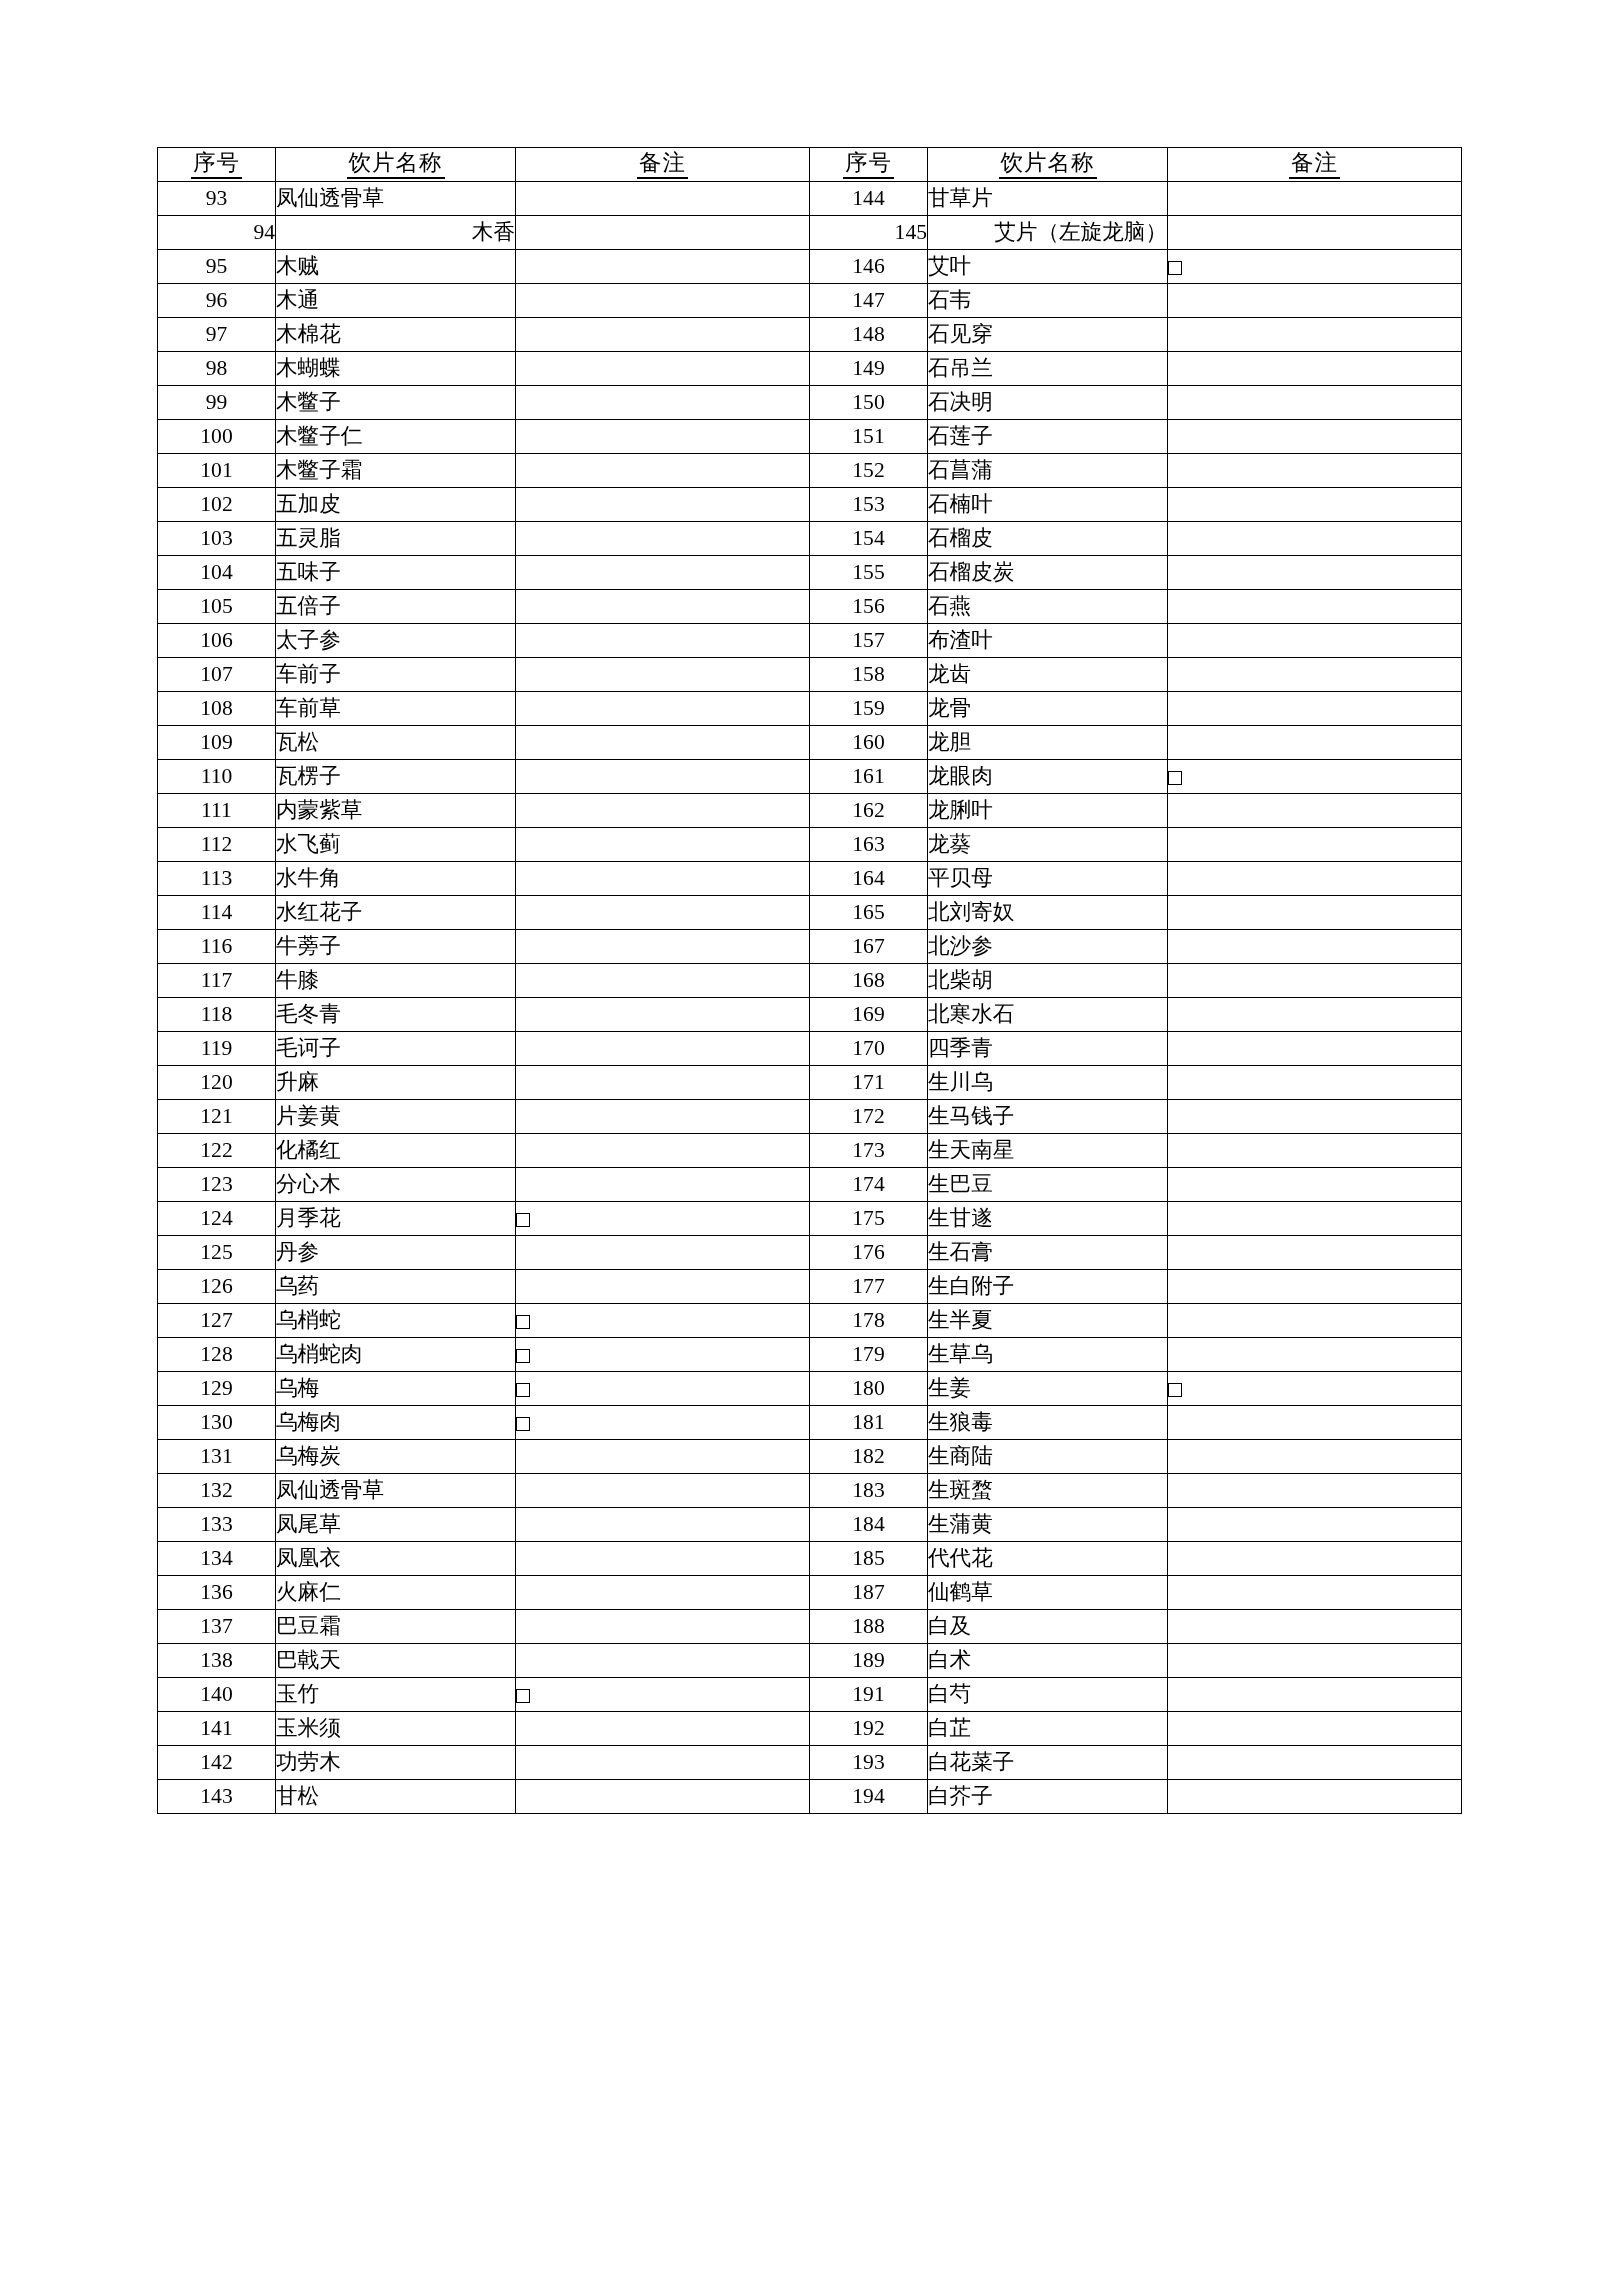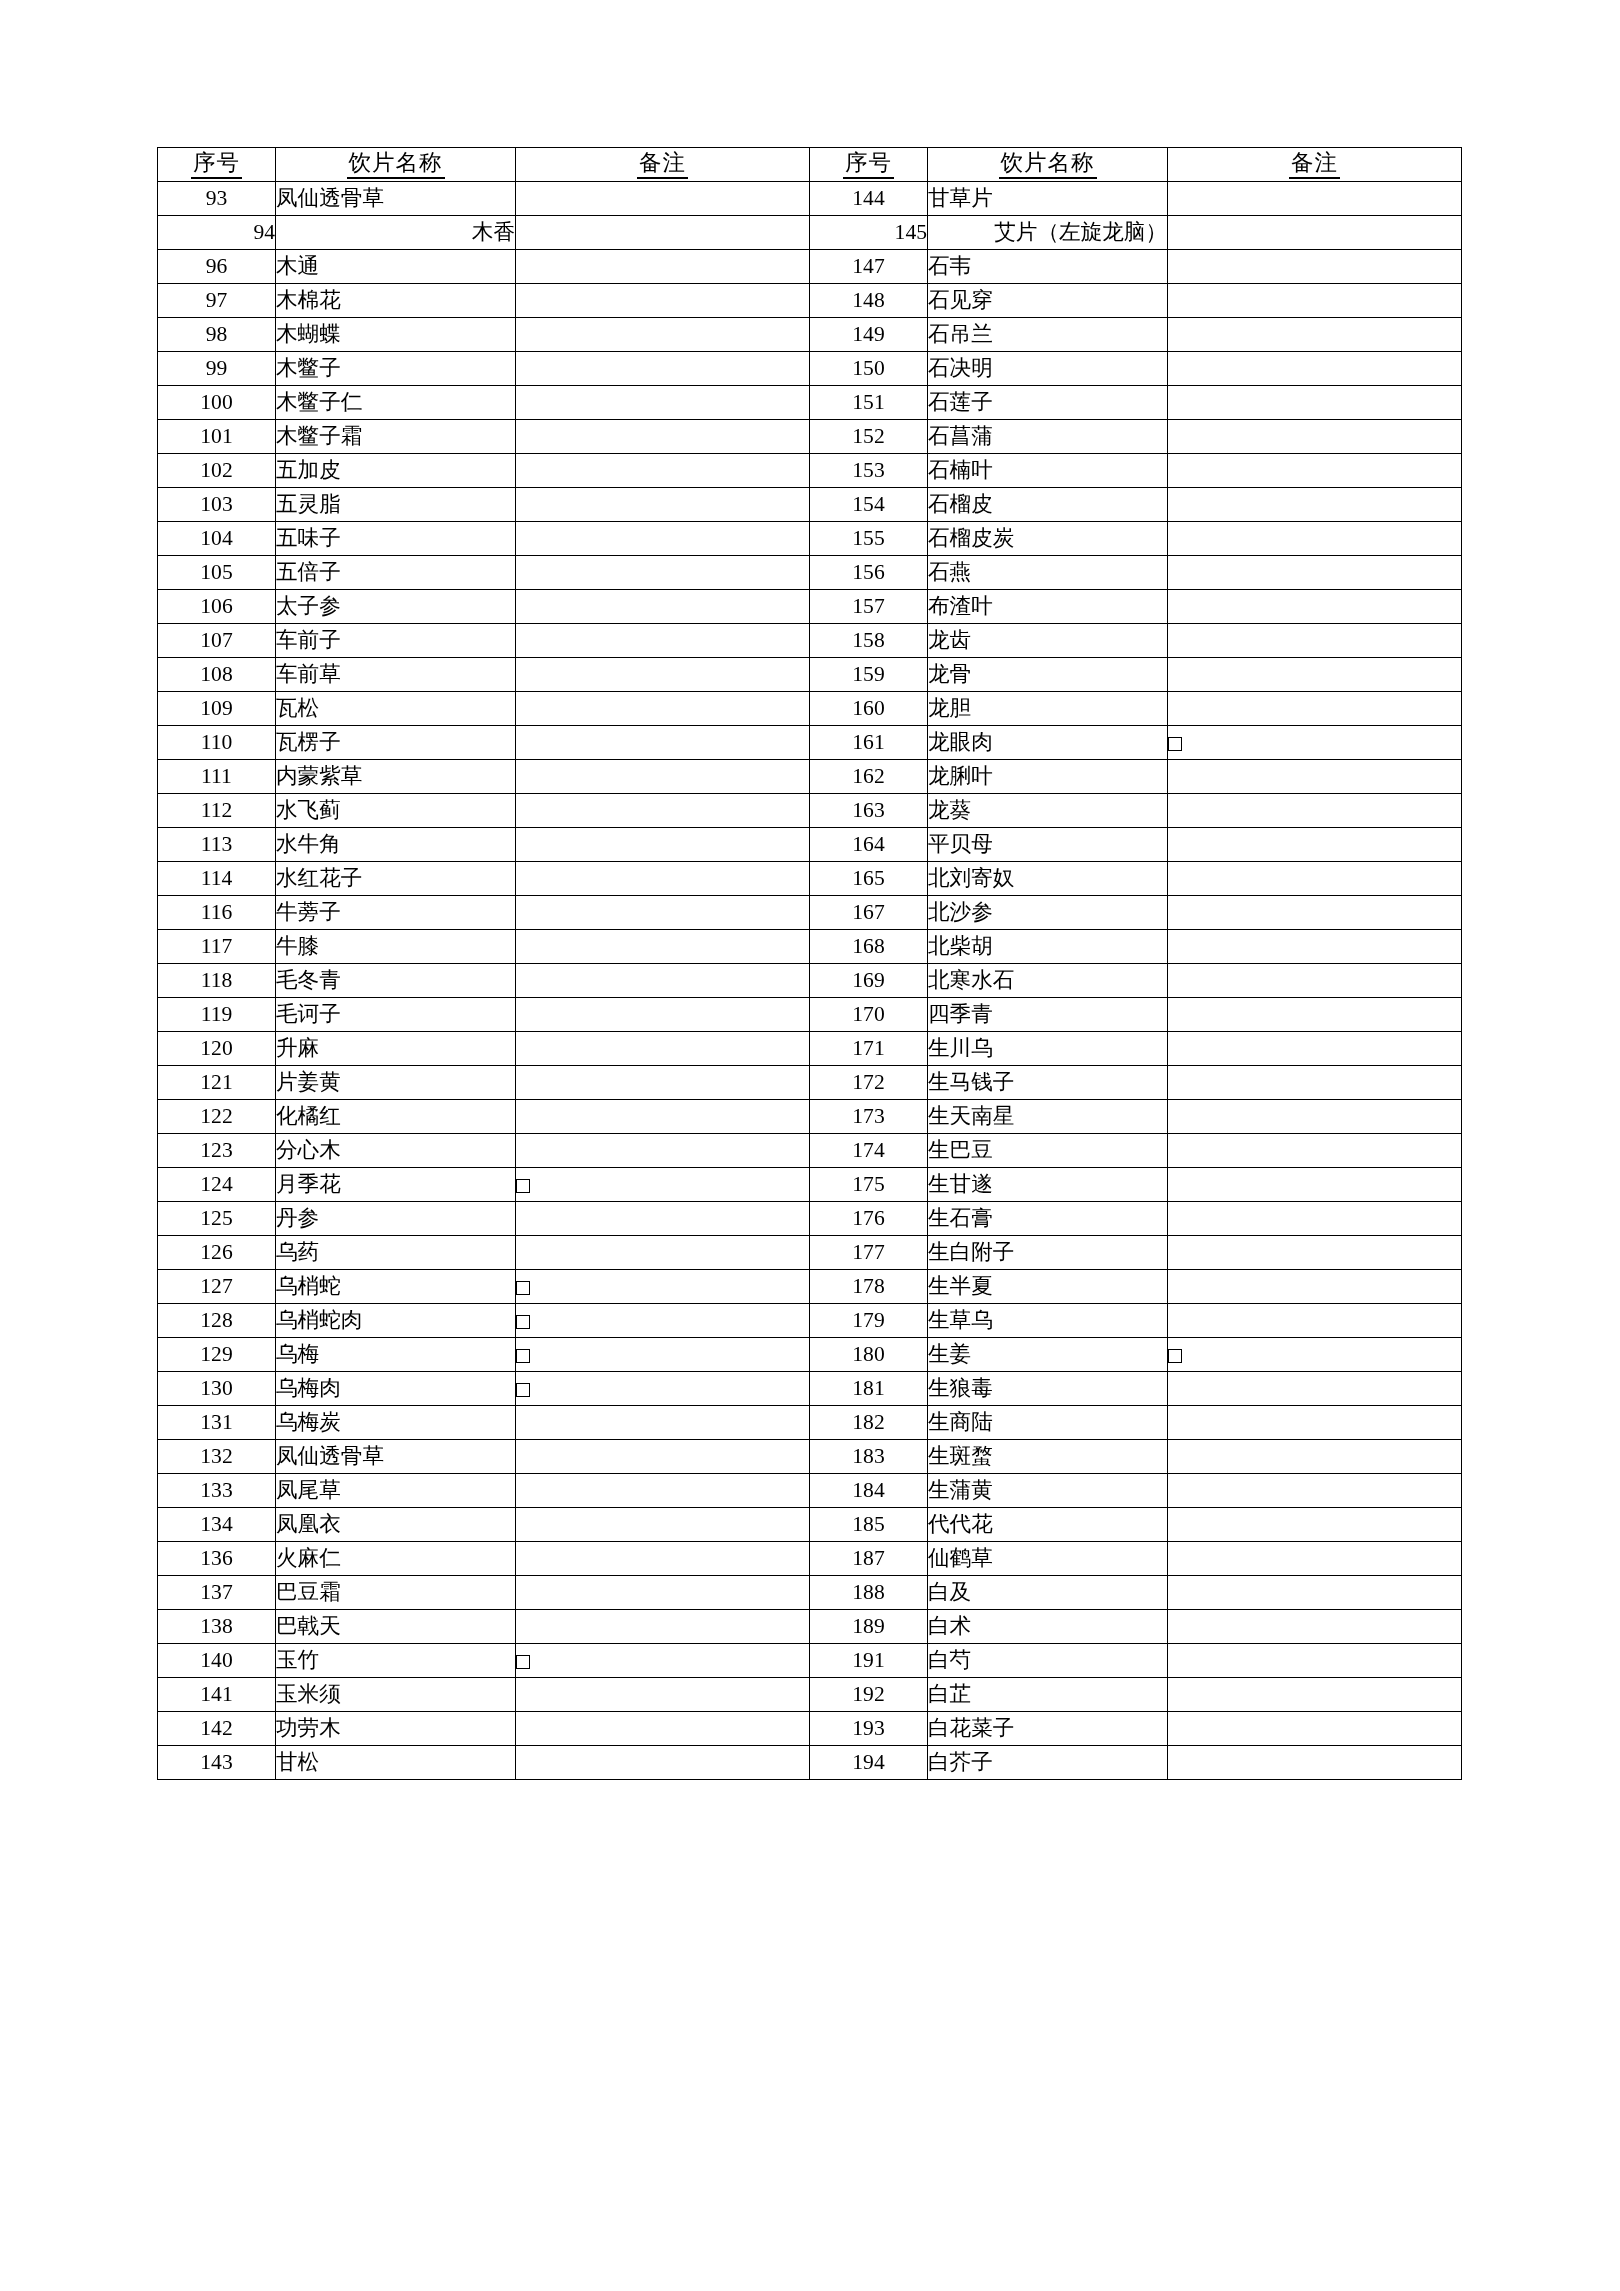--- a/index.html
+++ b/index.html
@@ -117,20 +117,28 @@
           </tr>
           <tr class="tall">
             <td class="idx">94</td>
             <td class="name">木香</td>
             <td class="note"></td>
             <td class="idx">145</td>
             <td class="name">艾片（左旋龙脑）</td>
             <td class="note"></td>
           </tr>
           <tr>
+            <td class="idx">95</td>
+            <td class="name">木贼</td>
+            <td class="note"></td>
+            <td class="idx">146</td>
+            <td class="name">艾叶</td>
+            <td class="note"><span class="box"></span></td>
+          </tr>
+          <tr>
             <td class="idx">96</td>
             <td class="name">木通</td>
             <td class="note"></td>
             <td class="idx">147</td>
             <td class="name">石韦</td>
             <td class="note"></td>
           </tr>
           <tr>
             <td class="idx">97</td>
             <td class="name">木棉花</td>

